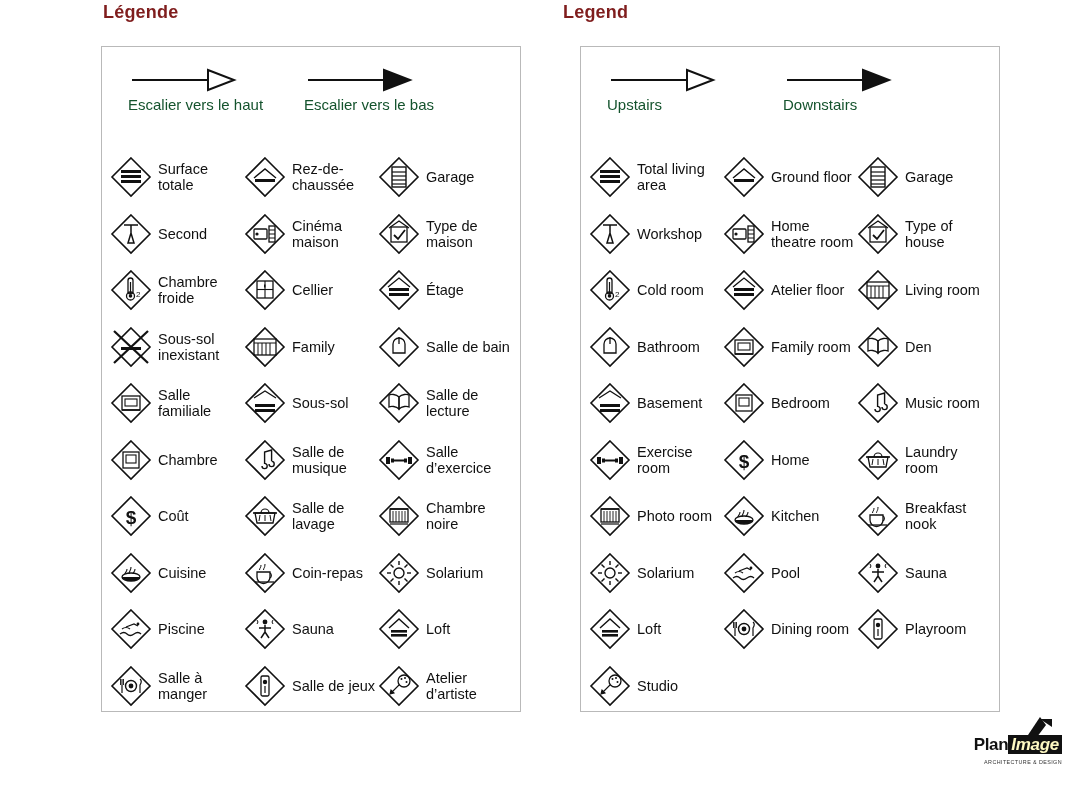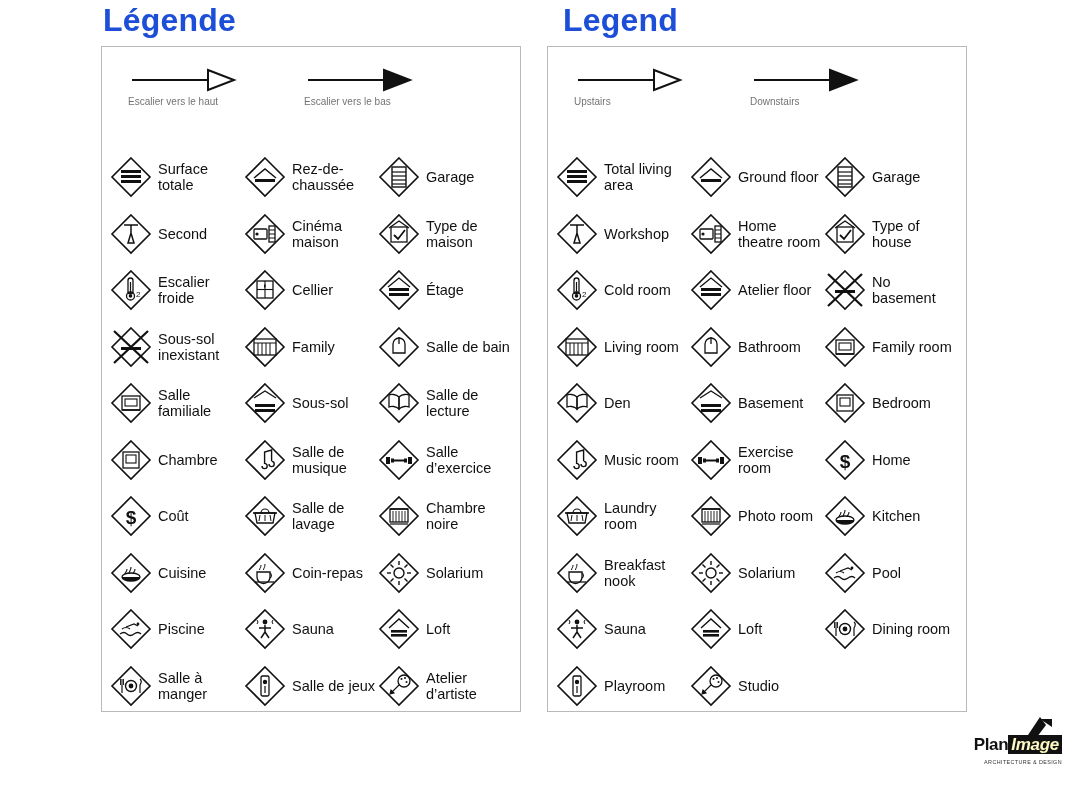--- a/index.html
+++ b/index.html
@@ -18,51 +18,51 @@
   .panel {
     position: absolute;
     top: 46px;
     width: 420px;
     height: 666px;
     border: 1px solid #b9b9b9;
     box-sizing: border-box;
     background: #fff;
   }
   #panel-fr { left: 101px; }
-  #panel-en { left: 547px; }
+  #panel-en { left: 580px; }
 
   .panel-title {
     position: absolute;
     top: 2px;
-    font-size: 32px;
+    font-size: 18px;
     font-weight: bold;
     letter-spacing: 0.2px;
-    color: #1d4ed8;
+    color: #7f1d1d;
   }
   #title-fr { left: 103px; }
   #title-en { left: 563px; }
 
   
   .arrows {
     position: absolute;
     top: 20px;
     left: 0;
     width: 100%;
     height: 76px;
   }
   .arrow-block {
     position: absolute;
     width: 180px;
   }
   .arrow-block.up   { left: 24px; }
   .arrow-block.down { left: 200px; }
   .arrow-svg { display: block; margin-left: 4px; }
   .arrow-label {
-    font-size: 10px;
-    color: #737373;
+    font-size: 15px;
+    color: #14532d;
     margin-top: 3px;
     margin-left: 2px;
     line-height: 1.15;
     white-space: nowrap;
   }
 
   
   .grid {
     position: absolute;
     top: 102px;
@@ -225,21 +225,21 @@
         <div class="sym">
           <svg width="42" height="42" viewBox="0 0 42 42">
             <polygon points="21,2 40,21 21,40 2,21" fill="none" stroke="#111" stroke-width="1.6"></polygon>
             <rect x="18" y="9" width="5" height="16" rx="2.5" fill="none" stroke="#111" stroke-width="1.3"></rect>
             <circle cx="20.5" cy="27" r="4" fill="none" stroke="#111" stroke-width="1.3"></circle>
             <circle cx="20.5" cy="27" r="1.8" fill="#111"></circle>
             <line x1="20.5" y1="13" x2="20.5" y2="25" stroke="#111" stroke-width="1.2"></line>
             <text x="26" y="28" font-size="8" fill="#111" font-family="Liberation Sans, sans-serif">2</text>
           </svg>
         </div>
-        <div class="cell-label">Escalier froide</div>
+        <div class="cell-label">Chambre froide</div>
       </div>
       <div class="cell">
         <div class="sym">
           <svg width="42" height="42" viewBox="0 0 42 42">
             <polygon points="21,2 40,21 21,40 2,21" fill="none" stroke="#111" stroke-width="1.6"></polygon>
             <rect x="13" y="12" width="16" height="17" fill="none" stroke="#111" stroke-width="1.3"></rect>
             <line x1="13" y1="20.5" x2="29" y2="20.5" stroke="#111" stroke-width="1.1"></line>
             <line x1="21" y1="12" x2="21" y2="29" stroke="#111" stroke-width="1.1"></line>
             <path d="M20 15.5 l1.5 0 l0 3 l-1.5 0 z" fill="#111"></path>
           </svg>
@@ -619,31 +619,20 @@
             <rect x="11" y="19" width="20" height="3" fill="#111"></rect>
             <rect x="11" y="24" width="20" height="3" fill="#111"></rect>
           </svg>
         </div>
         <div class="cell-label">Atelier floor</div>
       </div>
       <div class="cell">
         <div class="sym">
           <svg width="42" height="42" viewBox="0 0 42 42">
             <polygon points="21,2 40,21 21,40 2,21" fill="none" stroke="#111" stroke-width="1.6"></polygon>
-            <rect x="11" y="21" width="20" height="3" fill="#111"></rect>
-            <line x1="4" y1="5" x2="38" y2="37" stroke="#111" stroke-width="2.2"></line>
-            <line x1="38" y1="5" x2="4" y2="37" stroke="#111" stroke-width="2.2"></line>
-          </svg>
-        </div>
-        <div class="cell-label">No basement</div>
-      </div>
-      <div class="cell">
-        <div class="sym">
-          <svg width="42" height="42" viewBox="0 0 42 42">
-            <polygon points="21,2 40,21 21,40 2,21" fill="none" stroke="#111" stroke-width="1.6"></polygon>
             <rect x="10" y="13" width="22" height="16" fill="none" stroke="#111" stroke-width="1.3"></rect>
             <line x1="10" y1="17" x2="32" y2="17" stroke="#111" stroke-width="1"></line>
             <line x1="14" y1="17" x2="14" y2="29" stroke="#111" stroke-width="1"></line>
             <line x1="18" y1="17" x2="18" y2="29" stroke="#111" stroke-width="1"></line>
             <line x1="22" y1="17" x2="22" y2="29" stroke="#111" stroke-width="1"></line>
             <line x1="26" y1="17" x2="26" y2="29" stroke="#111" stroke-width="1"></line>
           </svg>
         </div>
         <div class="cell-label">Living room</div>
       </div>

